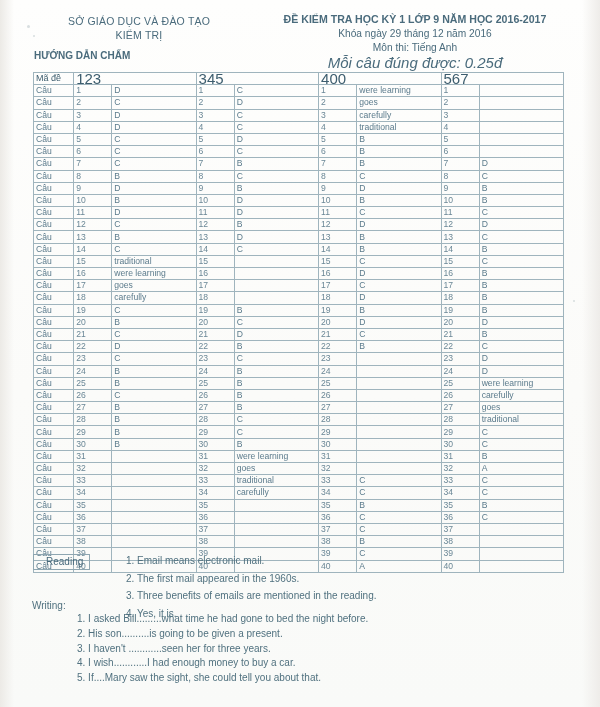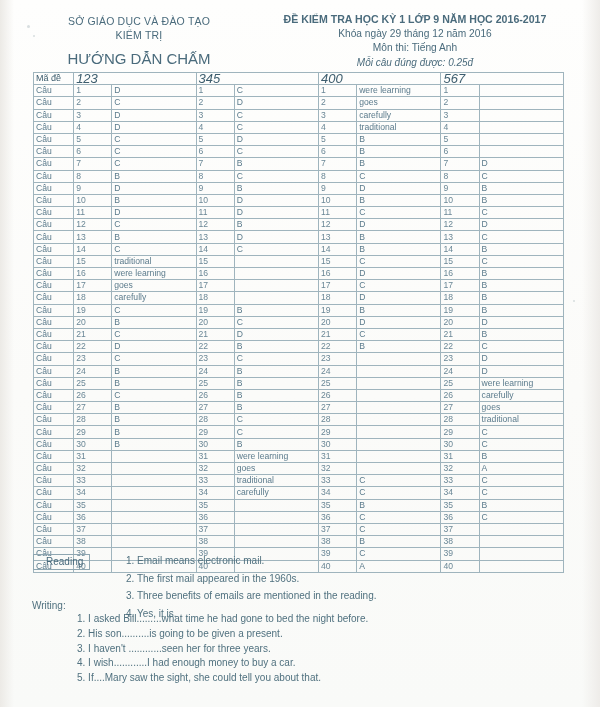--- a/index.html
+++ b/index.html
@@ -54,28 +54,27 @@
   .hdr-right {
     position: absolute;
     left: 250px; top: 2px;
     width: 330px;
     text-align: center;
     font-size: 10.5px;
     line-height: 14.5px;
   }
   .hdr-title { font-weight: 700; font-size: 10.6px; }
   .hdr-sub   { font-size: 10.2px; }
-  .hdr-italic{ font-style: italic; font-size: 10px; }
+  .hdr-italic{ font-style: italic; font-size: 15px; }
   .huong-dan {
     position: absolute;
     left: 34px; top: 50px;
     width: 210px;
-    text-align: center;
-    font-size: 15px;
-    font-weight: 400;
+    font-size: 10px;
+    font-weight: 700;
   }
 
   
   .tbl-wrap {
     position: absolute;
     left: 33px; top: 72px;
     width: 531px;
   }
   table.grade {
     border-collapse: collapse;
@@ -95,23 +94,22 @@
     white-space: nowrap;
   }
   th.ma-de {
     font-weight: 700;
     font-size: 9px;
     color: #3d5d6e;
   }
   th.code {
     text-align: center;
     font-weight: 700;
-    font-size: 13px;
+    font-size: 15px;
     color: #3d5d6e;
-    font-style: italic;
   }
   td.cau { color: #5b7b8c; font-size: 8.6px; }
   td.num { color: #6a8796; }
   td.ans { color: #5b7b8c; }
   col.c-cau { width: 40px; }
   col.c-num { width: 38px; }
   col.c-ans { width: 84px; }
 
   
   .reading-box {

